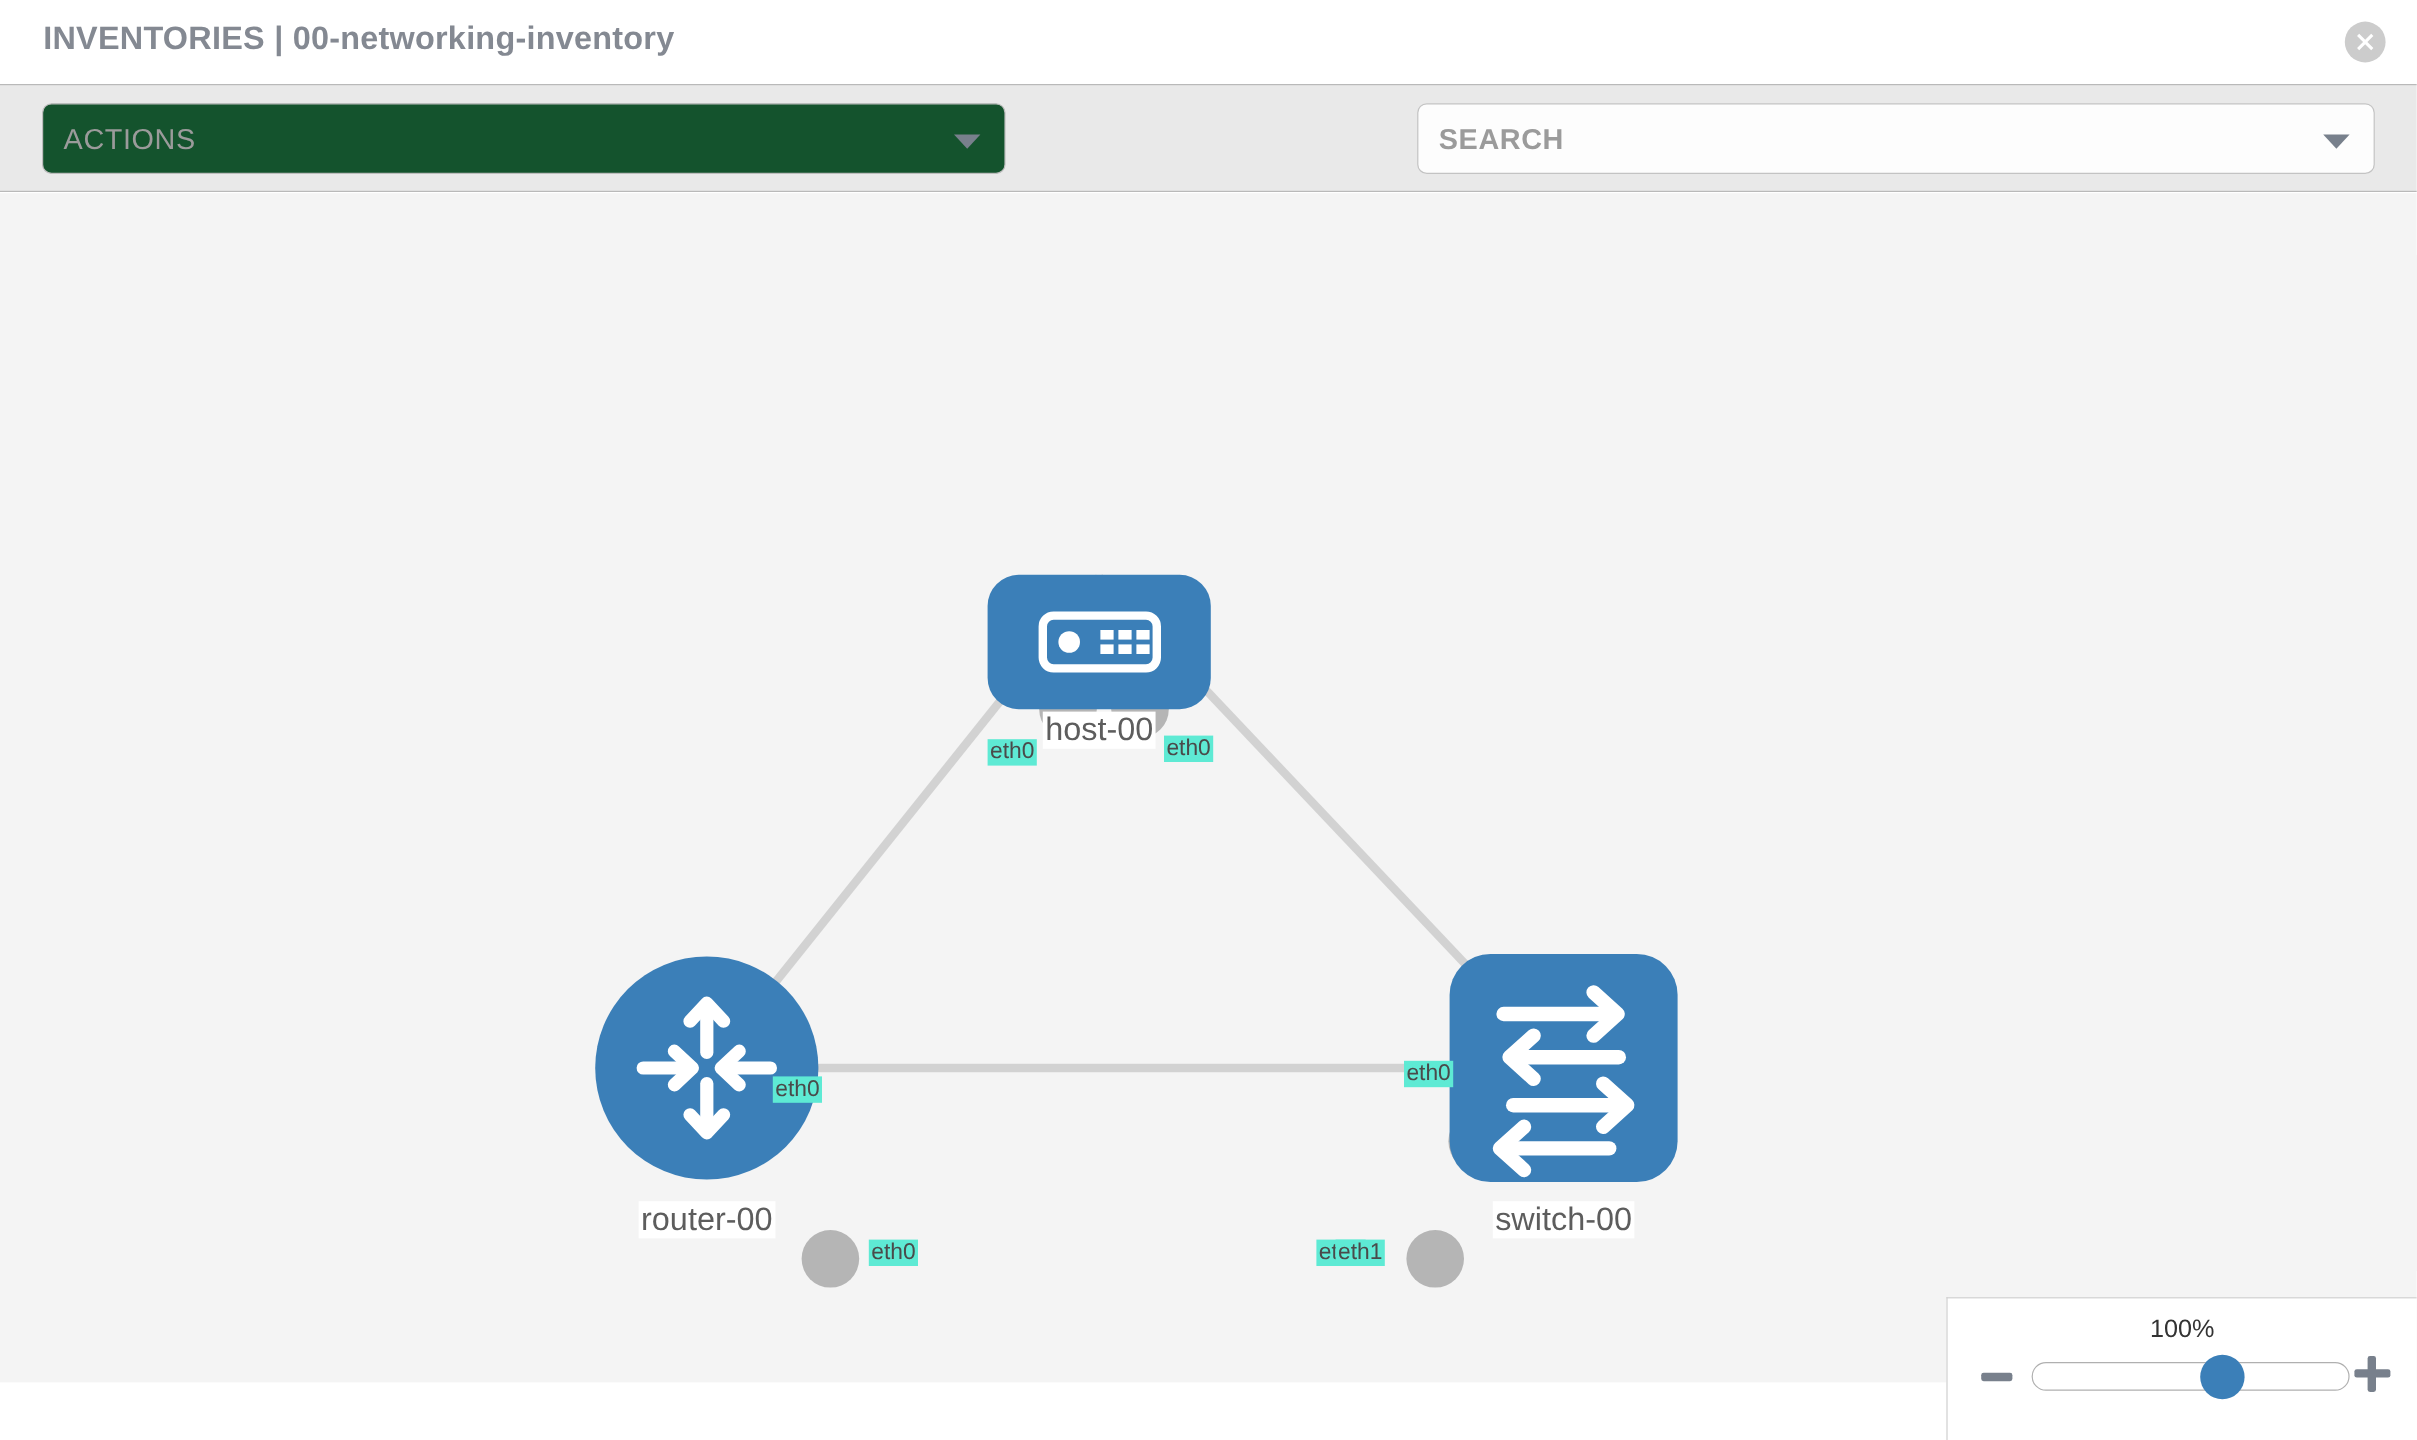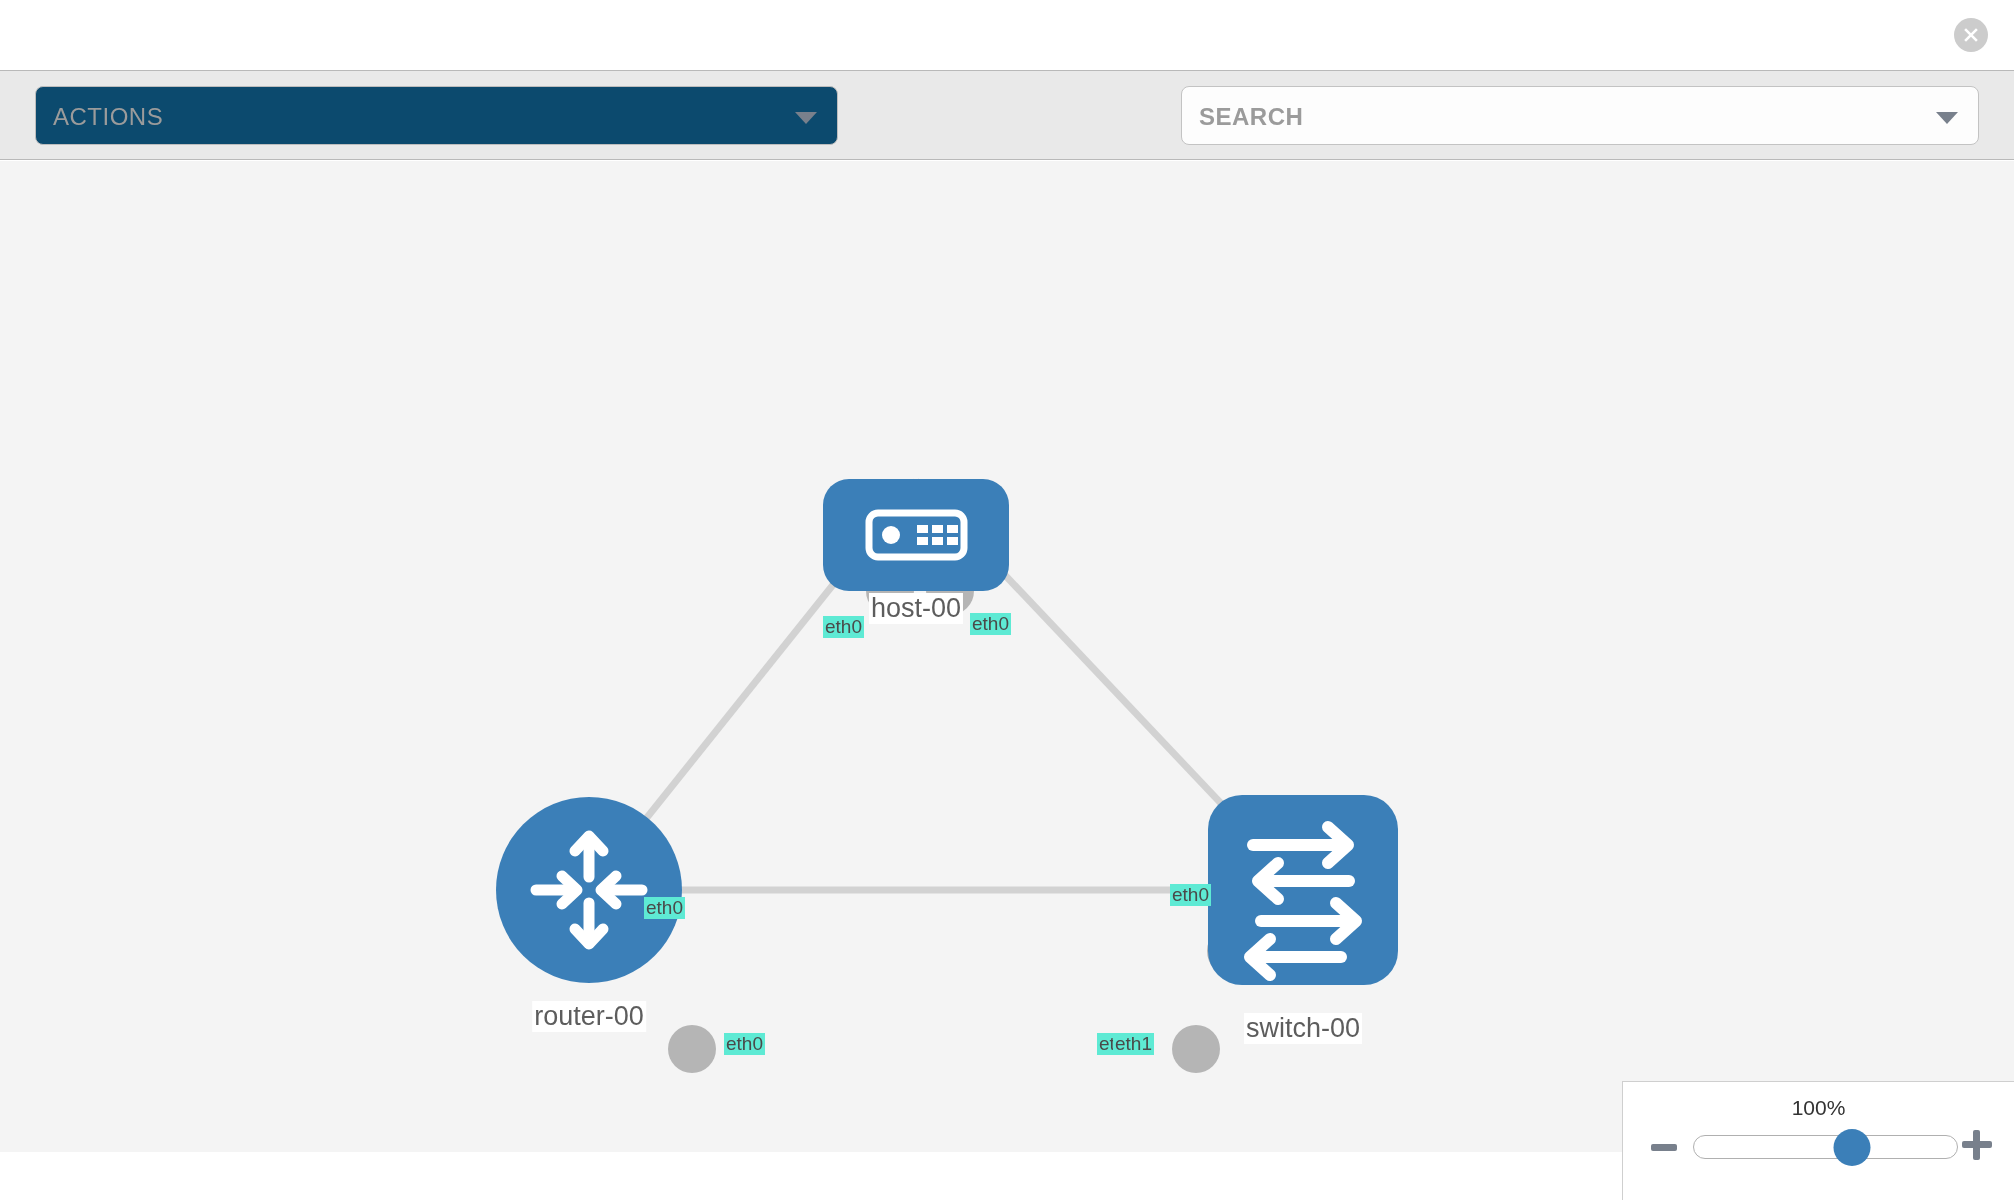--- a/index.html
+++ b/index.html
@@ -36,21 +36,21 @@
   .toolbar {
     position: absolute; left: 0; top: 70px;
     width: 2014px; height: 90px;
     background: #e9e9e9;
     border-top: 1px solid #b9b9b9;
     border-bottom: 1px solid #b9b9b9;
   }
   .actions-select {
     position: absolute; left: 35px; top: 15px;
     width: 803px; height: 59px;
-    background: #0c4a6e;
+    background: #14532d;
     border: 1px solid #bdbdbd;
     border-radius: 8px;
     cursor: pointer;
   }
   .actions-label {
     position: absolute; left: 17px; top: 16px;
     font-size: 24px; color: #9b9b9b;
     letter-spacing: 0.5px;
   }
   .caret {
@@ -152,20 +152,21 @@
     transform: translateX(-50%);
     cursor: grab;
   }
 </style>
 </head>
 <body>
 
 <div id="app">
 
   <div class="header">
+    <div class="header-title">INVENTORIES | 00-networking-inventory</div>
     <div class="close-icon">
       <svg width="22" height="22" viewBox="0 0 22 22" aria-hidden="true">
         <path d="M6 4.2 L11 9.2 L16 4.2 L17.8 6 L12.8 11 L17.8 16 L16 17.8 L11 12.8 L6 17.8 L4.2 16 L9.2 11 L4.2 6 Z" fill="#ffffff"></path>
       </svg>
     </div>
   </div>
 
   <div class="toolbar">
 
     <div class="actions-select">
@@ -243,21 +244,21 @@
           <line x1="1261" y1="760" x2="1353" y2="760"></line>
           <polyline points="1336,742 1356,760 1336,778" stroke-linejoin="round"></polyline>
           <line x1="1253" y1="796" x2="1341" y2="796"></line>
           <polyline points="1270,778 1250,796 1270,814" stroke-linejoin="round"></polyline>
         </g>
       </g>
     </svg>
 
     <div class="node-label" style="left:916px; top:432px;">host-00</div>
     <div class="node-label" style="left:589px; top:840px;">router-00</div>
-    <div class="node-label" style="left:1303px; top:840px;margin-top:12px;">switch-00</div>
+    <div class="node-label" style="left:1303px; top:840px;">switch-00</div>
 
     <div class="iface-label" style="left:823px; top:455px;">eth0</div>
     <div class="iface-label" style="left:970px; top:452px;">eth0</div>
     <div class="iface-label" style="left:644px; top:736px;">eth0</div>
     <div class="iface-label" style="left:1170px; top:723px;">eth0</div>
     <div class="iface-label" style="left:724px; top:872px;">eth0</div>
     <div class="iface-label" style="left:1097px; top:872px;">eth0</div>
     <div class="iface-label" style="left:1113px; top:872px;">eth1</div>
   </div>
 

